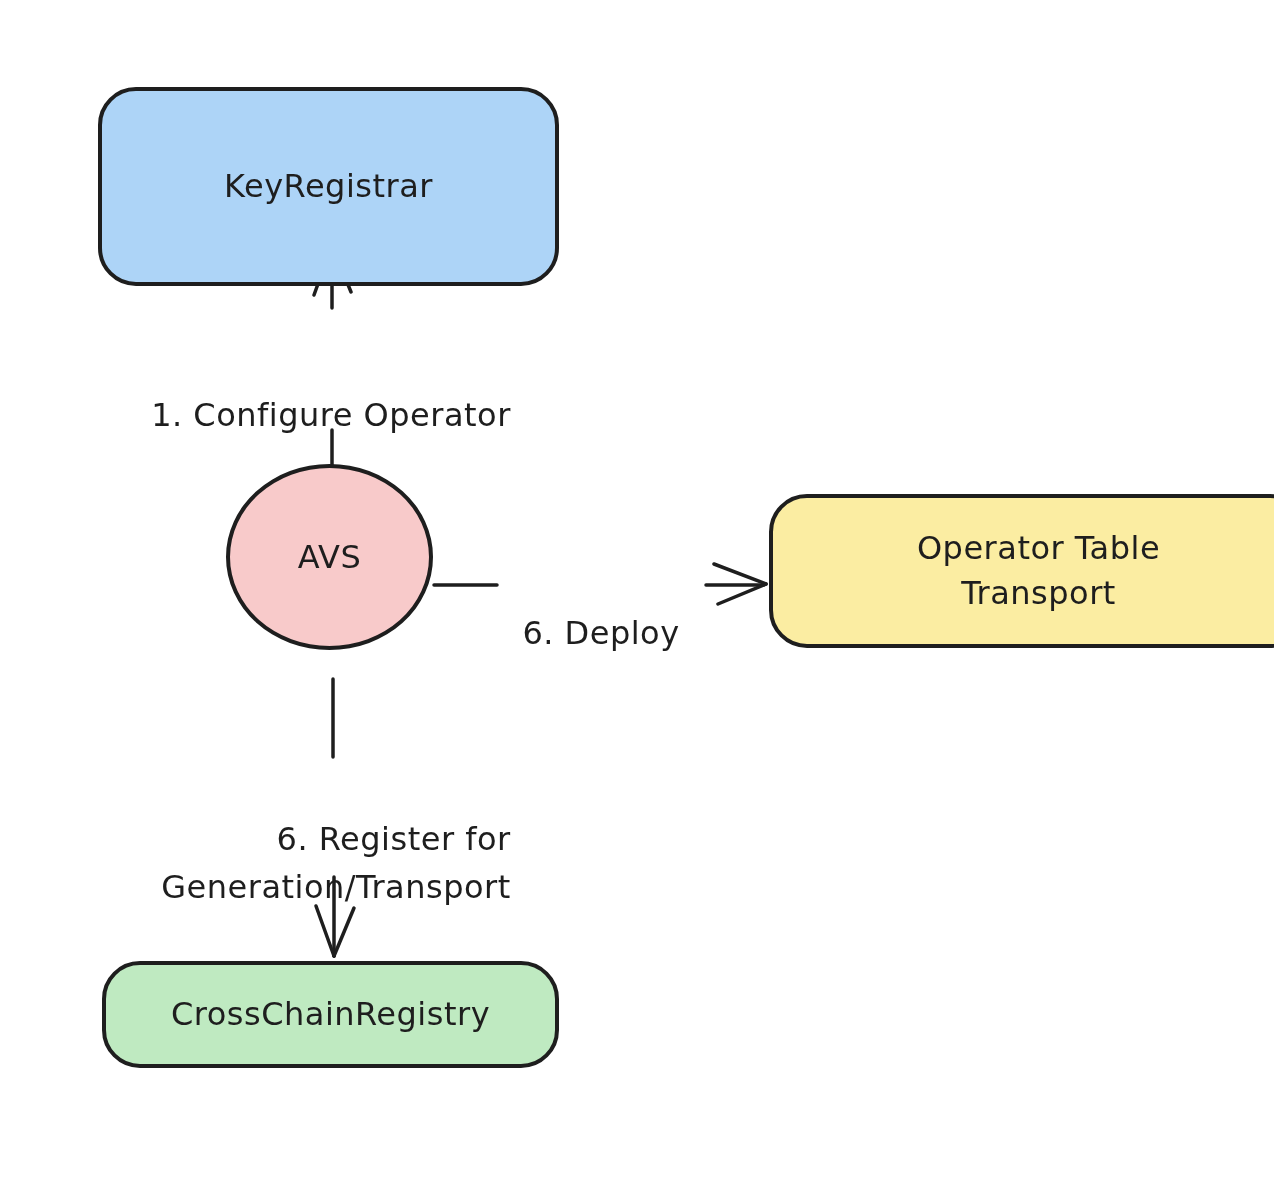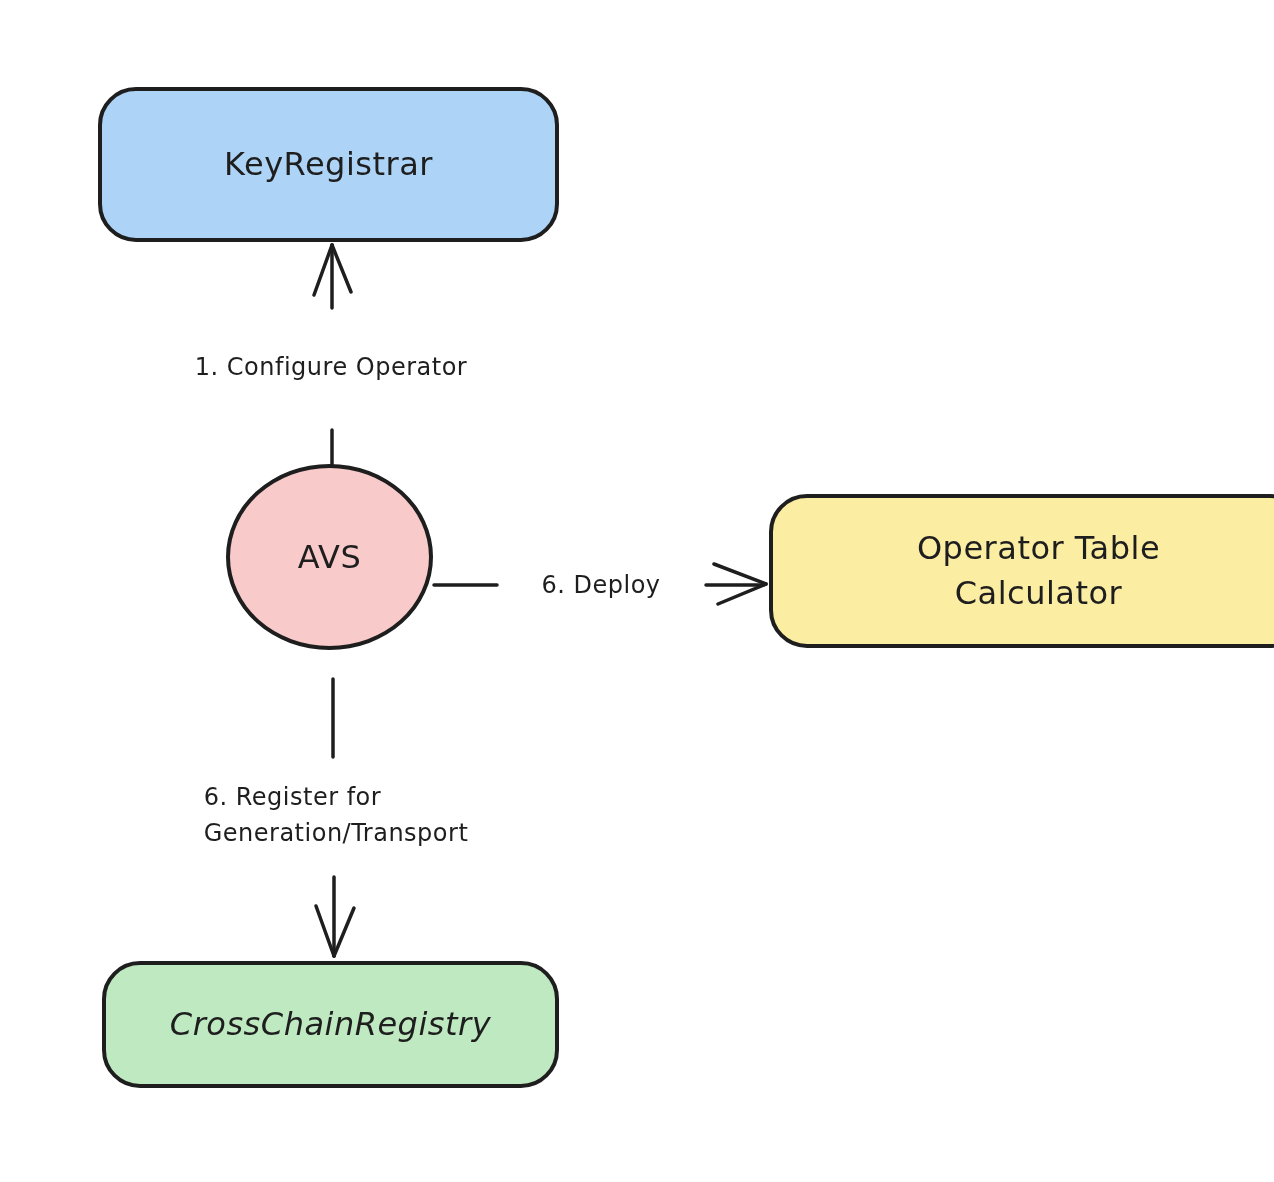--- a/index.html
+++ b/index.html
@@ -40,46 +40,46 @@
     justify-content: center;
     text-align: center;
     box-sizing: border-box;
     border: 4px solid var(--stroke);
     font-size: 32px;
     line-height: 1.4;
     letter-spacing: 0.5px;
   }
   .node.rect { border-radius: 38px; }
   .node-key-registrar {
-    left: 98px; top: 87px; width: 461px; height: 155px;
+    left: 98px; top: 87px; width: 461px; height: 199px;
     background: var(--node-blue);
   }
   .node-avs {
     left: 226px; top: 464px; width: 207px; height: 186px;
     border-radius: 50%;
     background: var(--node-pink);
   }
   .node-operator-table-calculator {
     left: 769px; top: 494px; width: 539px; height: 154px;
     background: var(--node-yellow);
   }
   .node-cross-chain-registry {
-    left: 102px; top: 961px; width: 457px; height: 127px;
+    left: 102px; top: 961px; width: 457px; height: 107px;
     background: var(--node-green);
-    font-style: italic;
   }
   .edge-label {
     position: absolute;
     transform: translate(-50%, -50%);
-    text-align: left;
-    font-size: 24px;
+    text-align: right;
+    font-size: 32px;
     line-height: 1.5;
     letter-spacing: 0.5px;
     white-space: nowrap;
     color: var(--stroke);
+    margin-top: 48px;
   }
   .edge-label-configure { left: 331px; top: 367px; }
   .edge-label-deploy    { left: 601px; top: 585px; }
   .edge-label-register  { left: 336px; top: 815px; }
 </style>
 </head>
 <body>
 
 <div class="canvas">
 
@@ -110,21 +110,21 @@
   <div class="node rect node-key-registrar">
     <span>KeyRegistrar</span>
   </div>
 
   <div class="node node-avs">
     <span>AVS</span>
   </div>
 
   <div class="node rect node-operator-table-calculator">
     <span>Operator Table</span>
-    <span>Calculator</span>
+    <span>Transport</span>
   </div>
 
   <div class="node rect node-cross-chain-registry">
     <span>CrossChainRegistry</span>
   </div>
 
   <div class="edge-label edge-label-configure">
     <div>1. Configure Operator</div>
   </div>
 

